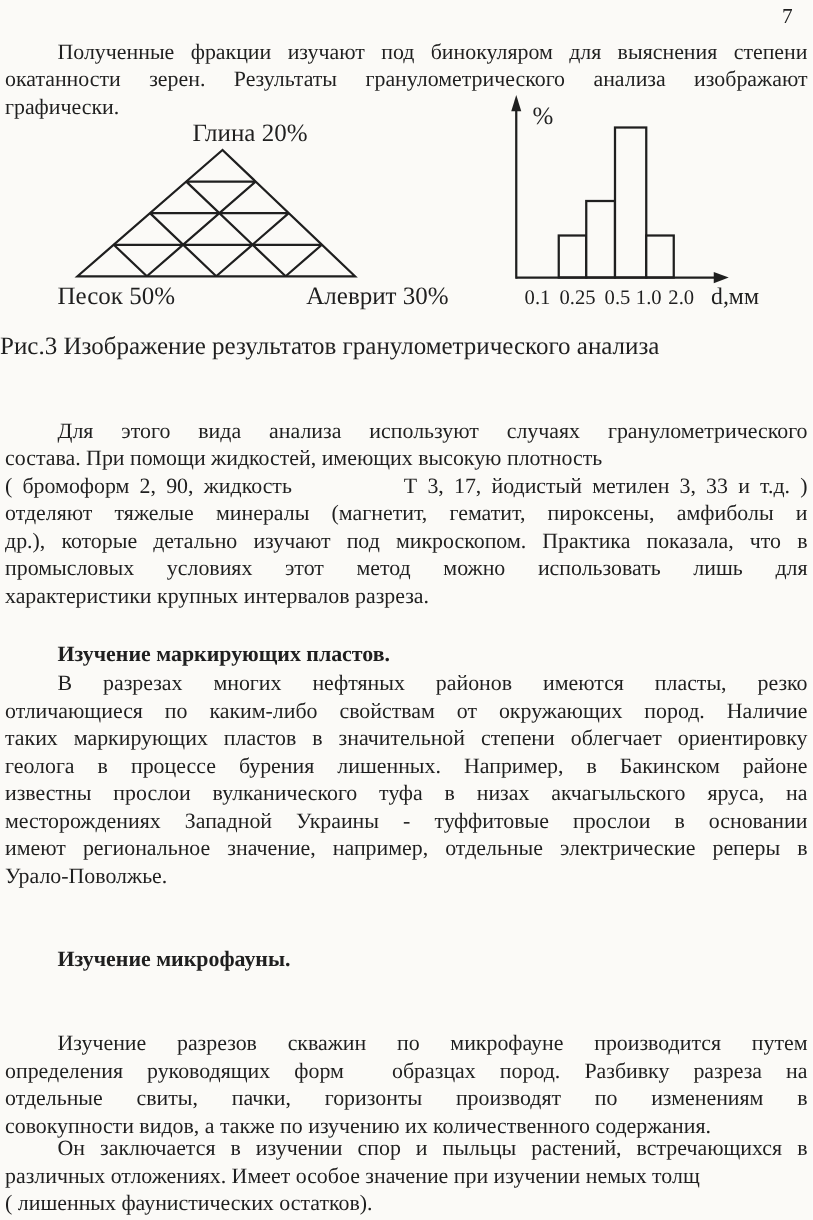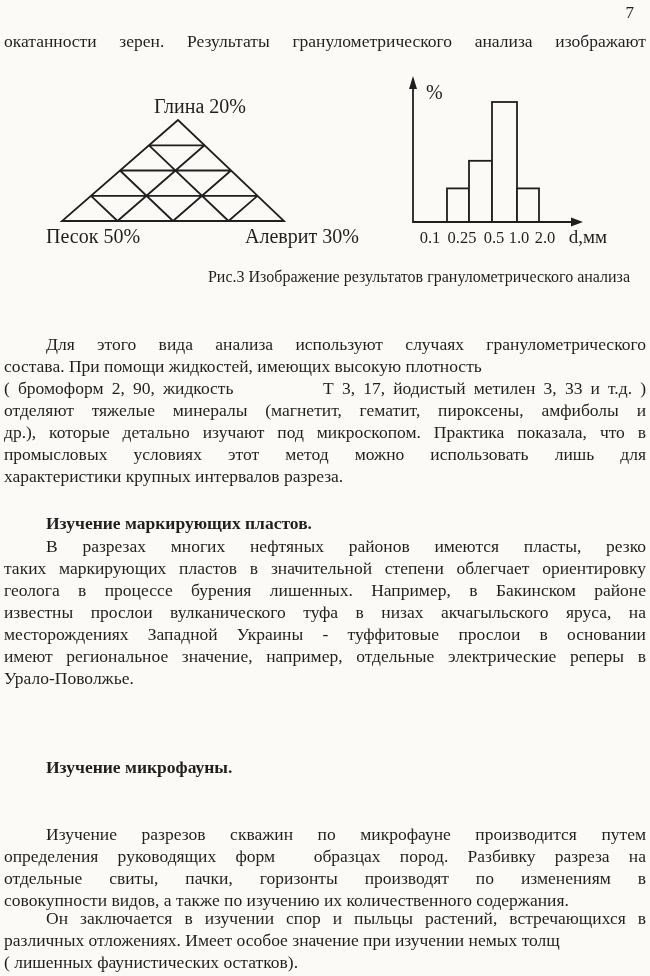--- a/index.html
+++ b/index.html
@@ -27,37 +27,39 @@
   }
   .heading { font-weight: bold; text-indent: 42px; }
   .line { white-space: normal; }
   .line.j { text-align: justify; text-align-last: justify; }
   .line.ind { text-indent: 42px; }
   .caption {
     position: absolute;
     top: 266px;
     left: 0;
     width: 630px;
-    text-align: right;
-    font-size: 16px;
+    text-align: left;
+    font-size: 20px;
     line-height: 22px;
   }
   svg { position: absolute; }
   svg text { font-family: "Liberation Serif", "DejaVu Serif", serif; fill: #1f1f1f; }
   .fig-stroke { stroke: #1f1f1f; stroke-width: 1.8; fill: none; }
 </style>
 </head>
 <body>
 
 <div class="page">
 
   <div class="pagenum">7</div>
 
   <div class="para" style="top:30px">
+      <div class="line j ind">Полученные фракции изучают под бинокуляром для выяснения степени</div>
       <div class="line j">окатанности зерен. Результаты гранулометрического анализа изображают</div>
+      <div class="line">графически.</div>
     </div>
 
   <svg style="left:40px; top:95px" width="330" height="160" viewBox="0 0 330 160">
     <path class="fig-stroke" d="M138,25 L22,126 L244,126 Z"></path>
     <path class="fig-stroke" stroke-width="1.5" d="M109,50.3 L164.5,50.3 M80,75.5 L191,75.5 M51,100.8 L217.5,100.8
              M77.5,126 L164.5,50.3 M133,126 L191,75.5 M188.5,126 L217.5,100.8
              M188.5,126 L109,50.3 M133,126 L80,75.5 M77.5,126 L51,100.8"></path>
     <text x="160" y="18" text-anchor="middle" font-size="20">Глина 20%</text>
     <text x="6" y="148" font-size="20">Песок 50%</text>
     <text x="205" y="148" font-size="20">Алеврит 30%</text>
@@ -93,20 +95,21 @@
       <div class="line j">( бромоформ 2, 90, жидкость&nbsp;&nbsp;&nbsp;&nbsp;&nbsp;&nbsp;&nbsp;&nbsp;&nbsp;&nbsp; Т 3, 17, йодистый метилен 3, 33 и т.д. )</div>
       <div class="line j">отделяют тяжелые минералы (магнетит, гематит, пироксены, амфиболы и</div>
       <div class="line j">др.), которые детально изучают под микроскопом. Практика показала, что в</div>
       <div class="line j">промысловых условиях этот метод можно использовать лишь для</div>
       <div class="line">характеристики крупных интервалов разреза.</div>
     </div>
 
   <div class="heading" style="top:512px">Изучение маркирующих пластов.</div>
   <div class="para" style="top:535px">
       <div class="line j ind">В разрезах многих нефтяных районов имеются пласты, резко</div>
+      <div class="line j">отличающиеся по каким-либо свойствам от окружающих пород. Наличие</div>
       <div class="line j">таких маркирующих пластов в значительной степени облегчает ориентировку</div>
       <div class="line j">геолога в процессе бурения лишенных. Например, в Бакинском районе</div>
       <div class="line j">известны прослои вулканического туфа в низах акчагыльского яруса, на</div>
       <div class="line j">месторождениях Западной Украины - туффитовые прослои в основании</div>
       <div class="line j">имеют региональное значение, например, отдельные электрические реперы в</div>
       <div class="line">Урало-Поволжье.</div>
     </div>
 
   <div class="heading" style="top:756px">Изучение микрофауны.</div>
   <div class="para" style="top:823px">

